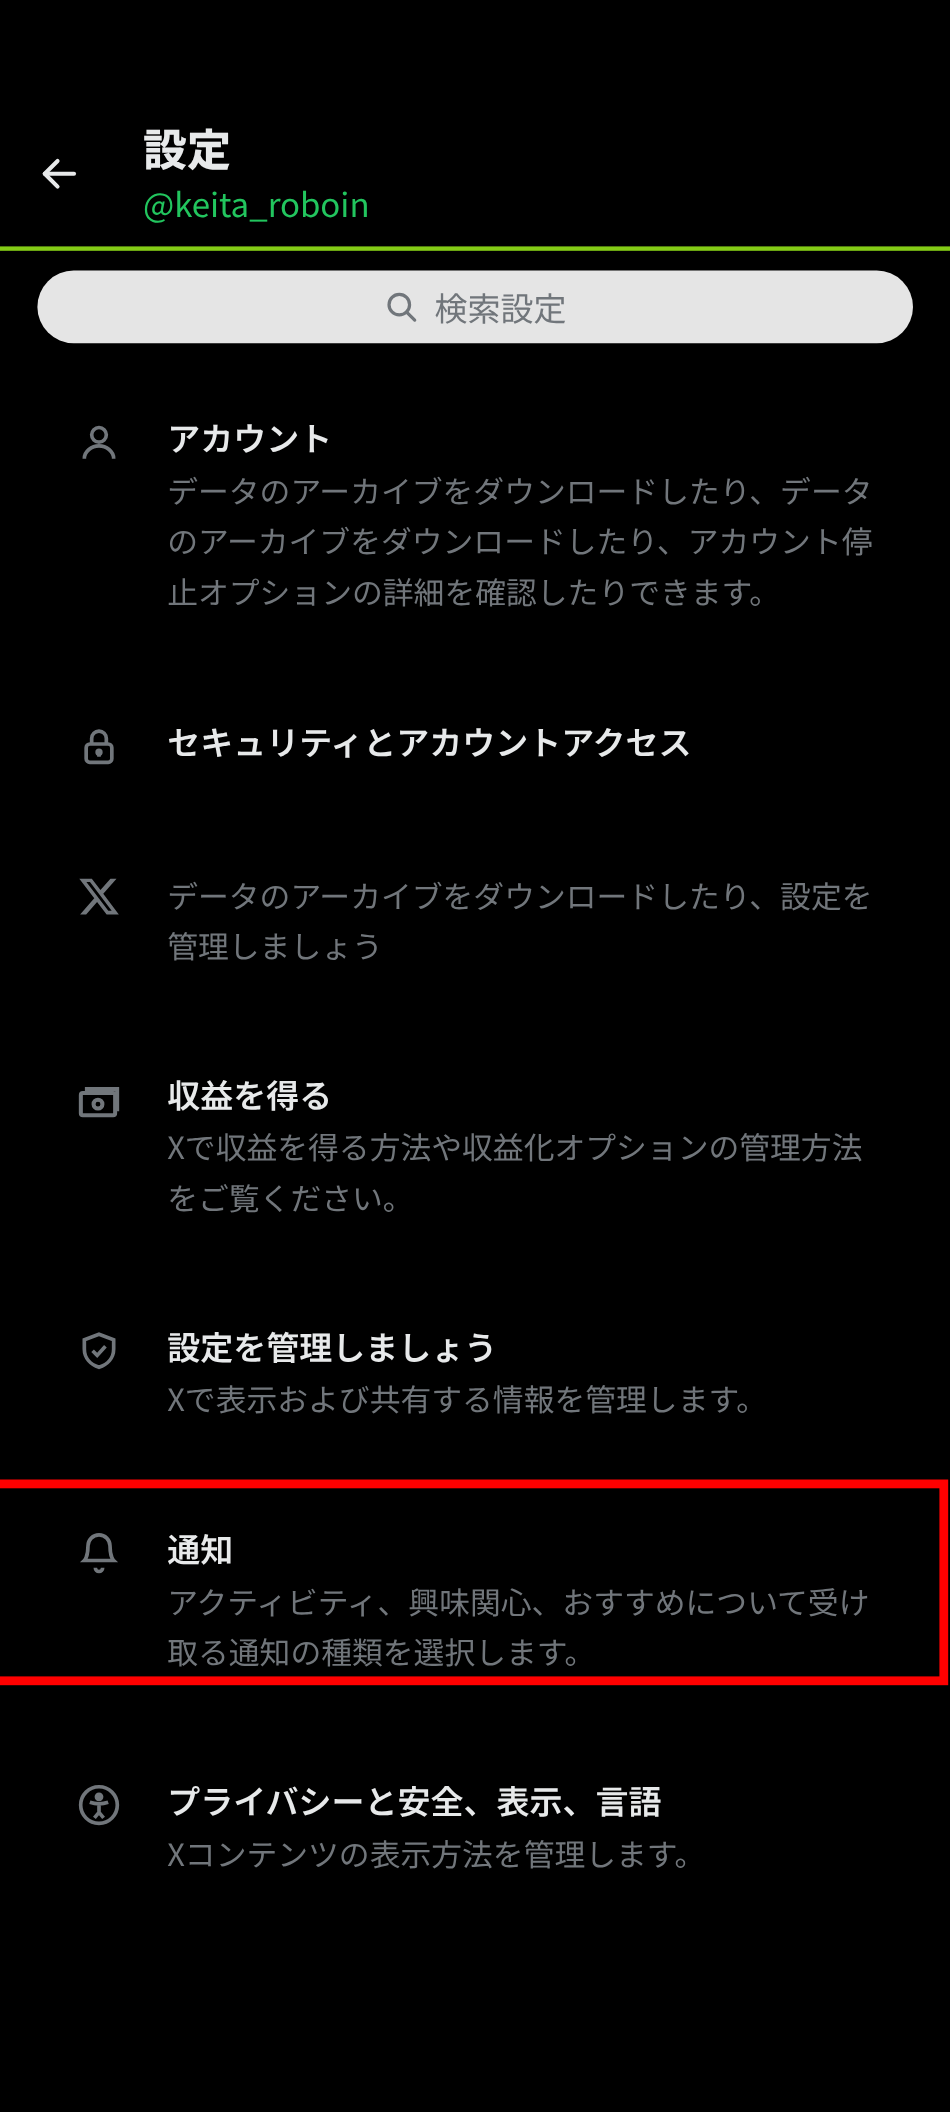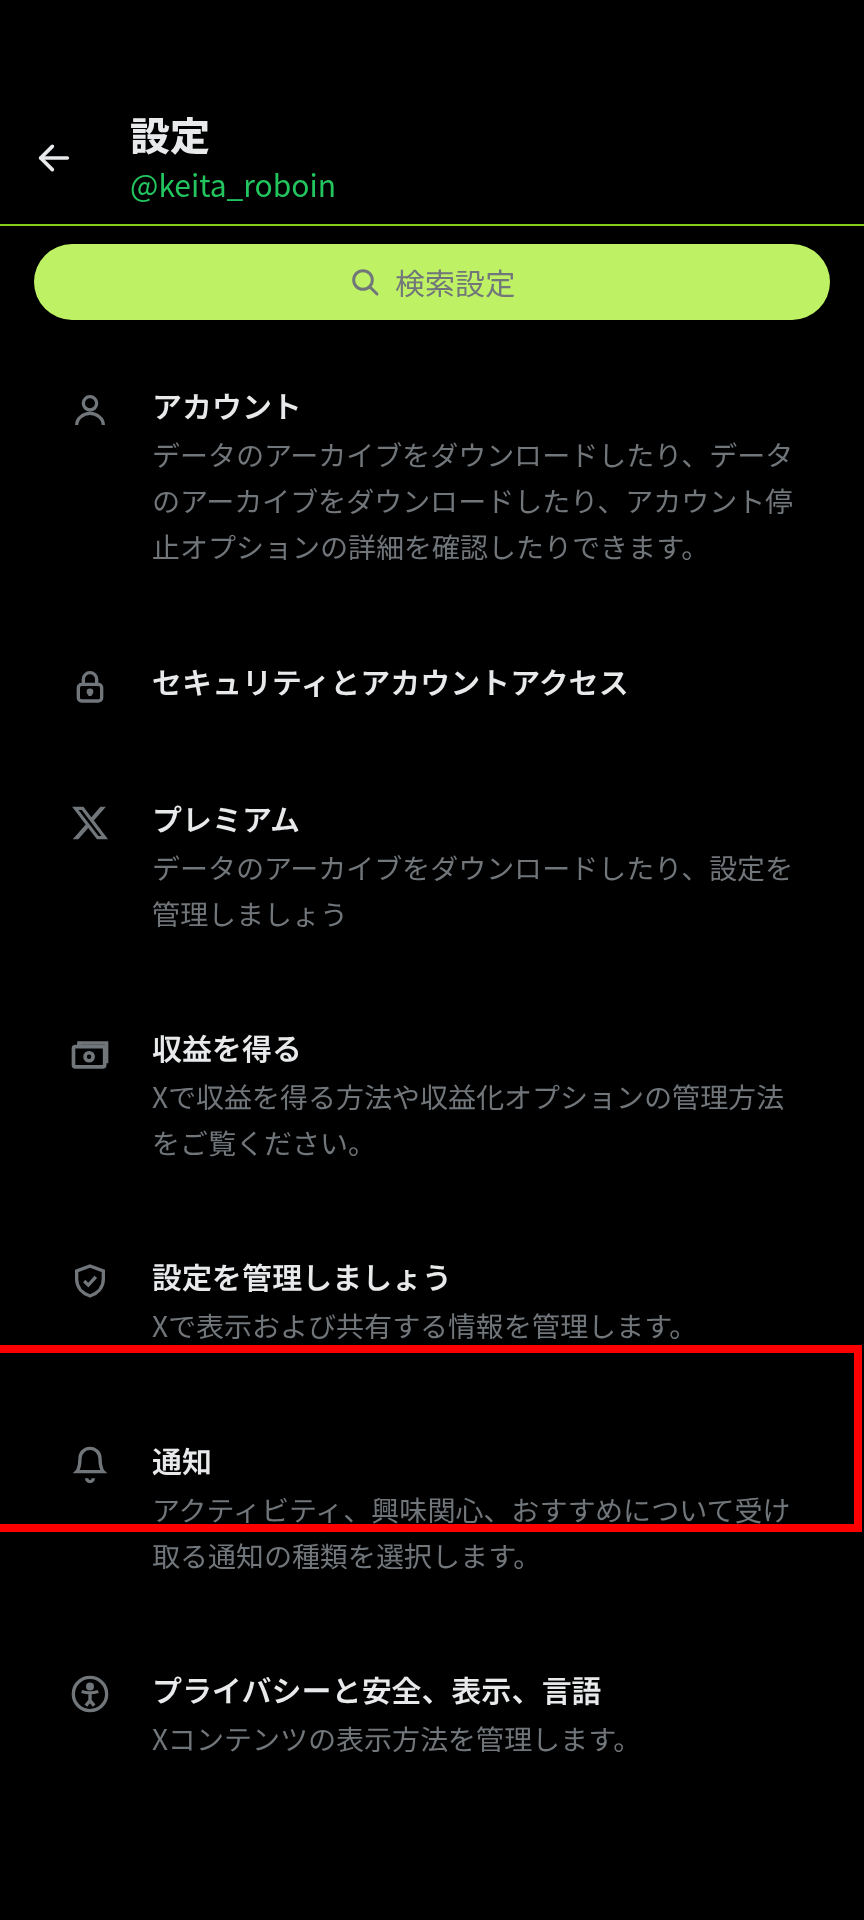--- a/index.html
+++ b/index.html
@@ -14,21 +14,21 @@
   .root {
     width: 864px;
     height: 1920px;
     position: relative;
     background: #000;
   }
   .header {
     display: flex;
     align-items: center;
     padding: 110px 24px 18px 24px;
-    border-bottom: 2px solid #84cc16;
+    border-bottom: 4px solid #84cc16;
   }
   .back-btn {
     width: 60px;
     height: 60px;
     display: flex;
     align-items: center;
     justify-content: center;
     margin-right: 46px;
     color: #e7e9ea;
   }
@@ -41,23 +41,23 @@
   }
   .handle {
     font-size: 30px;
     color: #22c55e;
     margin-top: 4px;
   }
   .search-wrap {
     padding: 18px 34px 20px 34px;
   }
   .search-pill {
-    background: #bef264;
+    background: #e5e5e5;
     border-radius: 44px;
-    height: 76px;
+    height: 66px;
     display: flex;
     align-items: center;
     justify-content: center;
     color: #71767b;
   }
   .search-pill .search-icon {
     display: inline-flex;
     margin-right: 14px;
   }
   .search-text {
@@ -172,21 +172,20 @@
 
     <div class="item">
       <div class="icon-col">
         <span>
           <svg width="40" height="40" viewBox="0 0 24 24" fill="currentColor">
             <path d="M18.244 2.25h3.308l-7.227 8.26 8.502 11.24H16.17l-5.214-6.817L4.99 21.75H1.68l7.73-8.835L1.254 2.25H8.08l4.713 6.231zm-1.161 17.52h1.833L7.084 4.126H5.117z"></path>
           </svg>
         </span>
       </div>
       <div class="text-col">
-        <div class="item-title">プレミアム</div>
         <div class="item-desc">データのアーカイブをダウンロードしたり、設定を管理しましょう</div>
       </div>
     </div>
 
     <div class="item">
       <div class="icon-col">
         <span>
           <svg width="44" height="44" viewBox="0 0 24 24" fill="none" stroke="currentColor" stroke-width="2">
             <rect x="3" y="8" width="17" height="11" rx="1"></rect>
             <circle cx="11.5" cy="13.5" r="2.2"></circle>

